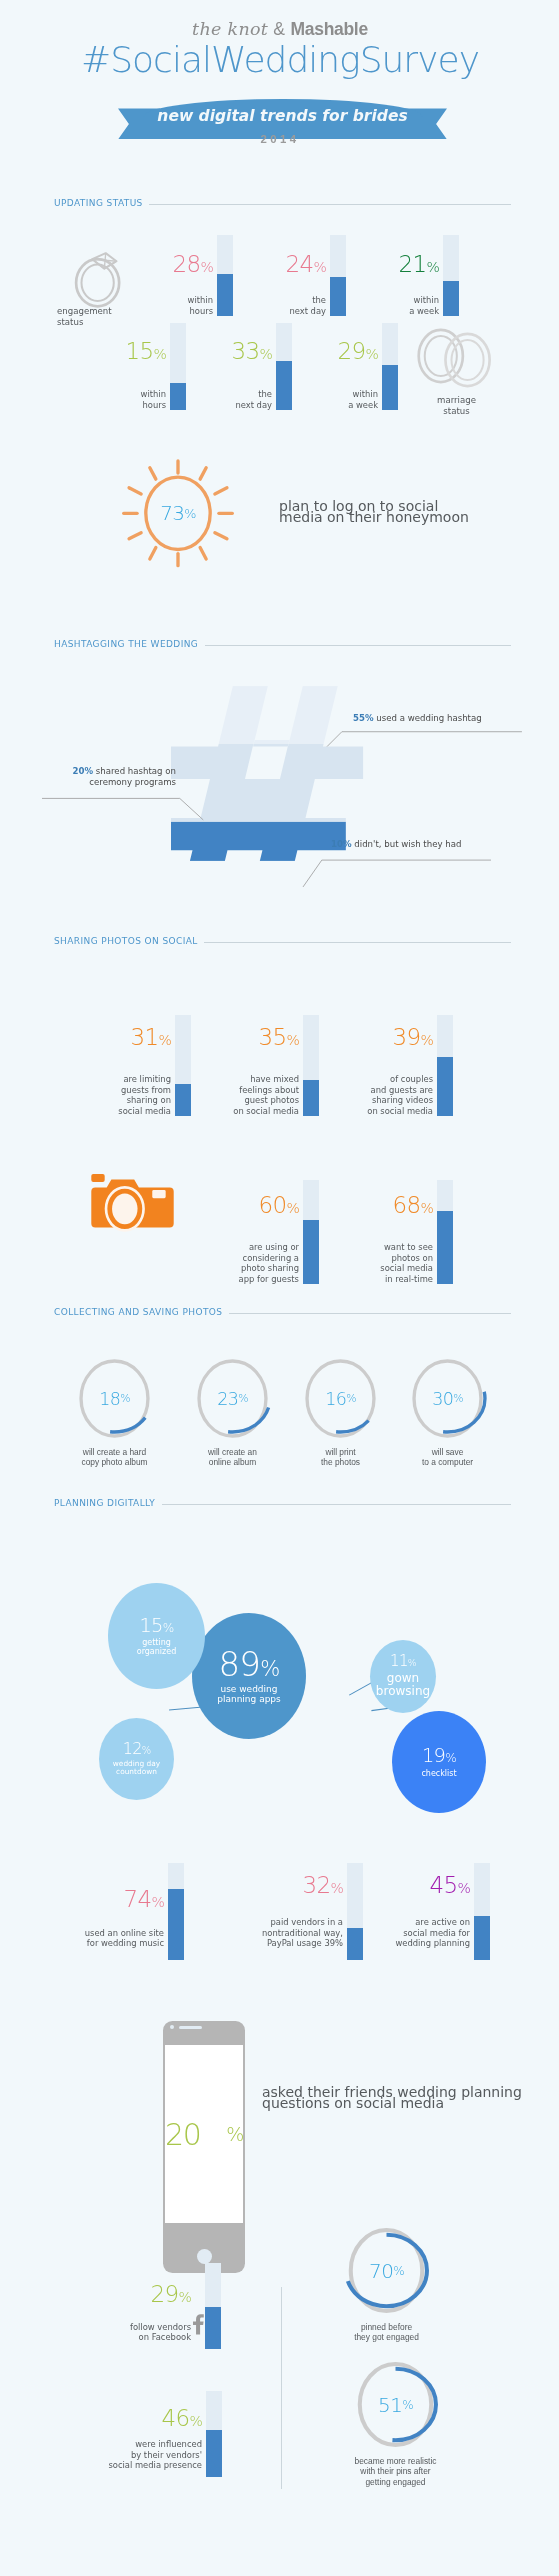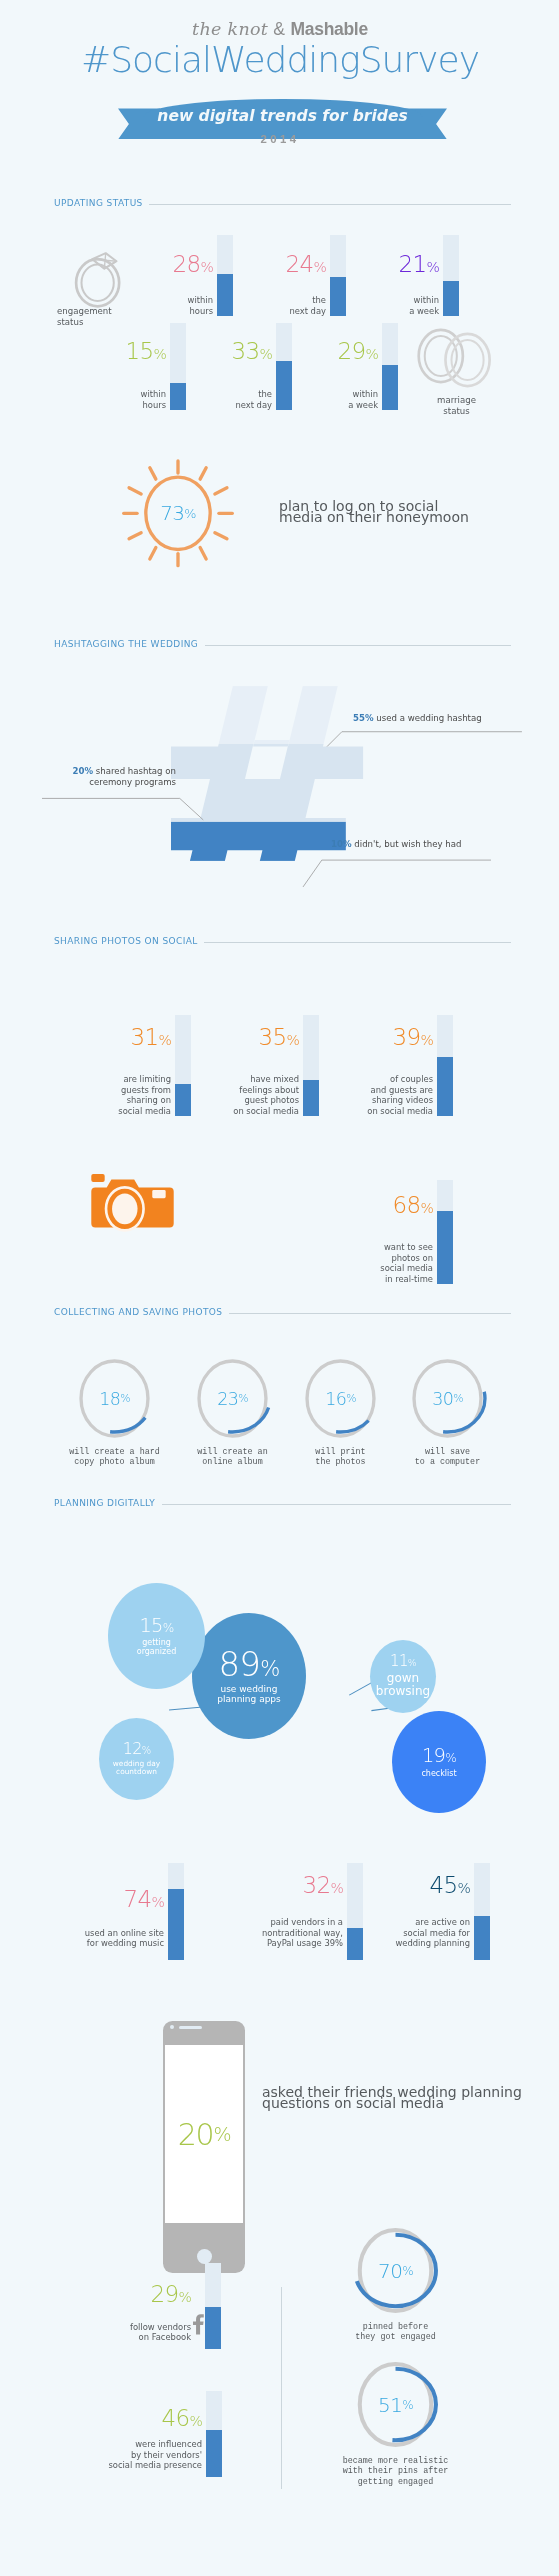--- a/index.html
+++ b/index.html
@@ -80,21 +80,21 @@
     position: absolute; right: 0; bottom: 0; width: 16px; background: #e2ecf4;
   }
   .barstat .fill { position: absolute; left: 0; bottom: 0; width: 16px; background: #4183c4; }
 
   
   .ring { position: absolute; }
   .ring .lbl {
     position: absolute; top: 100%; left: 50%; transform: translateX(-50%);
     margin-top: 6.7px; width: 108px; text-align: center;
     font-size: 8.4px; line-height: 10.4px; color: #55595c;
-    font-family: Liberation Mono, monospace;
+    font-family: Liberation Sans, sans-serif;
   }
   .ring .inner {
     position: absolute; inset: 0; display: flex; align-items: center; justify-content: center;
     font-size: 17.5px; color: #38a8e0; font-weight: 300; letter-spacing: -0.7px;
     font-family: "DejaVu Sans", sans-serif;
   }
   .ring .inner .sym { font-size: 10.8px; }
 
   
   .bubble {
@@ -181,21 +181,21 @@
     <div class="pct" style="color:#e8798f"><span>24</span><span class="sym">%</span></div>
     <div class="cap">
       <div>the</div>
       <div>next day</div>
     </div>
   </div>
   <div class="barstat" style="left:325px;top:222px;width:134px;height:94px">
     <div class="track" style="height:81px">
       <div class="fill" style="height:35px"></div>
     </div>
-    <div class="pct" style="color:#6d28d9"><span>21</span><span class="sym">%</span></div>
+    <div class="pct" style="color:#15803d"><span>21</span><span class="sym">%</span></div>
     <div class="cap">
       <div>within</div>
       <div>a week</div>
     </div>
   </div>
 
   <div class="barstat" style="left:52px;top:309px;width:134px;height:101px">
     <div class="track" style="height:87px">
       <div class="fill" style="height:27px"></div>
     </div>
@@ -354,20 +354,32 @@
   <div style="position:absolute;left:87px;top:1170px">
     <svg width="91" height="67" viewBox="0 0 135 100">
       <rect x="6" y="6" width="20" height="12" rx="3" fill="#f2831f"></rect>
       <path d="M36 14 h34 l7 12 h46 a6 6 0 0 1 6 6 v48 a6 6 0 0 1 -6 6 h-111 a6 6 0 0 1 -6 -6 v-48 a6 6 0 0 1 6 -6 h17 z" fill="#f2831f"></path>
       <rect x="97" y="30" width="20" height="12" rx="2" fill="#fdf4ec"></rect>
       <ellipse cx="56" cy="58" rx="28" ry="32" fill="#f2831f" stroke="#fdf4ec" stroke-width="4"></ellipse>
       <ellipse cx="56" cy="58" rx="19" ry="23" fill="#fdf4ec"></ellipse>
     </svg>
   </div>
 
+  <div class="barstat" style="left:185px;top:1163px;width:134px;height:121px">
+    <div class="track" style="height:104px">
+      <div class="fill" style="height:64px"></div>
+    </div>
+    <div class="pct" style="color:#f08a28;bottom:66px"><span>60</span><span class="sym">%</span></div>
+    <div class="cap">
+      <div>are using or</div>
+      <div>considering a</div>
+      <div>photo sharing</div>
+      <div>app for guests</div>
+    </div>
+  </div>
   <div class="barstat" style="left:319px;top:1163px;width:134px;height:121px">
     <div class="track" style="height:104px">
       <div class="fill" style="height:73px"></div>
     </div>
     <div class="pct" style="color:#f08a28;bottom:66px"><span>68</span><span class="sym">%</span></div>
     <div class="cap">
       <div>want to see</div>
       <div>photos on</div>
       <div>social media</div>
       <div>in real-time</div>
@@ -507,33 +519,33 @@
       <div>paid vendors in a</div>
       <div>nontraditional way,</div>
       <div><span>PayPal usage 39%</span></div>
     </div>
   </div>
 
   <div class="barstat" style="left:356px;top:1852px;width:134px;height:108px">
     <div class="track" style="height:97px">
       <div class="fill" style="height:44px"></div>
     </div>
-    <div class="pct" style="color:#0c4a6e;bottom:62px"><span>45</span><span class="sym">%</span></div>
+    <div class="pct" style="color:#a21caf;bottom:62px"><span>45</span><span class="sym">%</span></div>
     <div class="cap" style="width:121px;bottom:11.4px">
       <div>are active on</div>
       <div>social media for</div>
       <div>wedding planning</div>
     </div>
   </div>
 
   <div style="position:absolute;left:163px;top:2021px;width:82px;height:252px;background:#b5b5b5;border-radius:9.4px">
     <div style="position:absolute;left:6.7px;top:4px;width:4px;height:4px;border-radius:50%;background:#e2ecf4"></div>
     <div style="position:absolute;left:16px;top:4.7px;width:23px;height:3.4px;border-radius:2px;background:#e2ecf4"></div>
     <div style="position:absolute;left:2px;top:24px;width:78px;height:178px;background:#ffffff"></div>
-    <div style="position:absolute;left:2px;top:24px;width:78px;height:178px;display:flex;align-items:center;justify-content:center;font-size:30px;color:#a8c64a;font-weight:300;font-family:'DejaVu Sans',sans-serif;letter-spacing:-1.3px">
+    <div style="position:absolute;left:2px;top:24px;width:78px;height:178px;display:flex;align-items:center;justify-content:space-between;font-size:30px;color:#a8c64a;font-weight:300;font-family:'DejaVu Sans',sans-serif;letter-spacing:-1.3px">
       <span>20</span>
         <span style="font-size:19px">%</span>
     </div>
     <div style="position:absolute;left:34px;bottom:9.4px;width:15px;height:15px;border-radius:50%;background:#e2ecf4"></div>
   </div>
   <div class="plain-cap" style="left:262px;top:2087px">
     <div>asked their friends wedding planning</div>
     <div>questions on social media</div>
   </div>
 
@@ -558,21 +570,21 @@
       <div class="fill" style="height:47px"></div>
     </div>
     <div class="pct" style="color:#a8c64a;bottom:46px"><span>46</span><span class="sym">%</span></div>
     <div class="cap" style="bottom:6.7px;width:128px">
       <div>were influenced</div>
       <div>by their vendors'</div>
       <div>social media presence</div>
     </div>
   </div>
 
-  <div class="ring" style="left:355px;top:2226px;width:81px;height:89px">
+  <div class="ring" style="left:346px;top:2226px;width:81px;height:89px">
     <svg width="81" height="89" viewBox="0 0 120 132">
       <ellipse cx="60" cy="66" rx="53" ry="60" fill="none" stroke="#cccccc" stroke-width="6"></ellipse>
       <ellipse cx="60" cy="66" rx="53" ry="60" fill="none" stroke="#4183c4" stroke-width="6" stroke-dasharray="250 107" stroke-dashoffset="0" transform="rotate(-90 60 66)"></ellipse>
     </svg>
     <div class="inner" style="font-size:20px">
         <span>70</span>
         <span class="sym" style="font-size:12px">%</span>
       </div>
     <div class="lbl">
       <div>pinned before</div>

